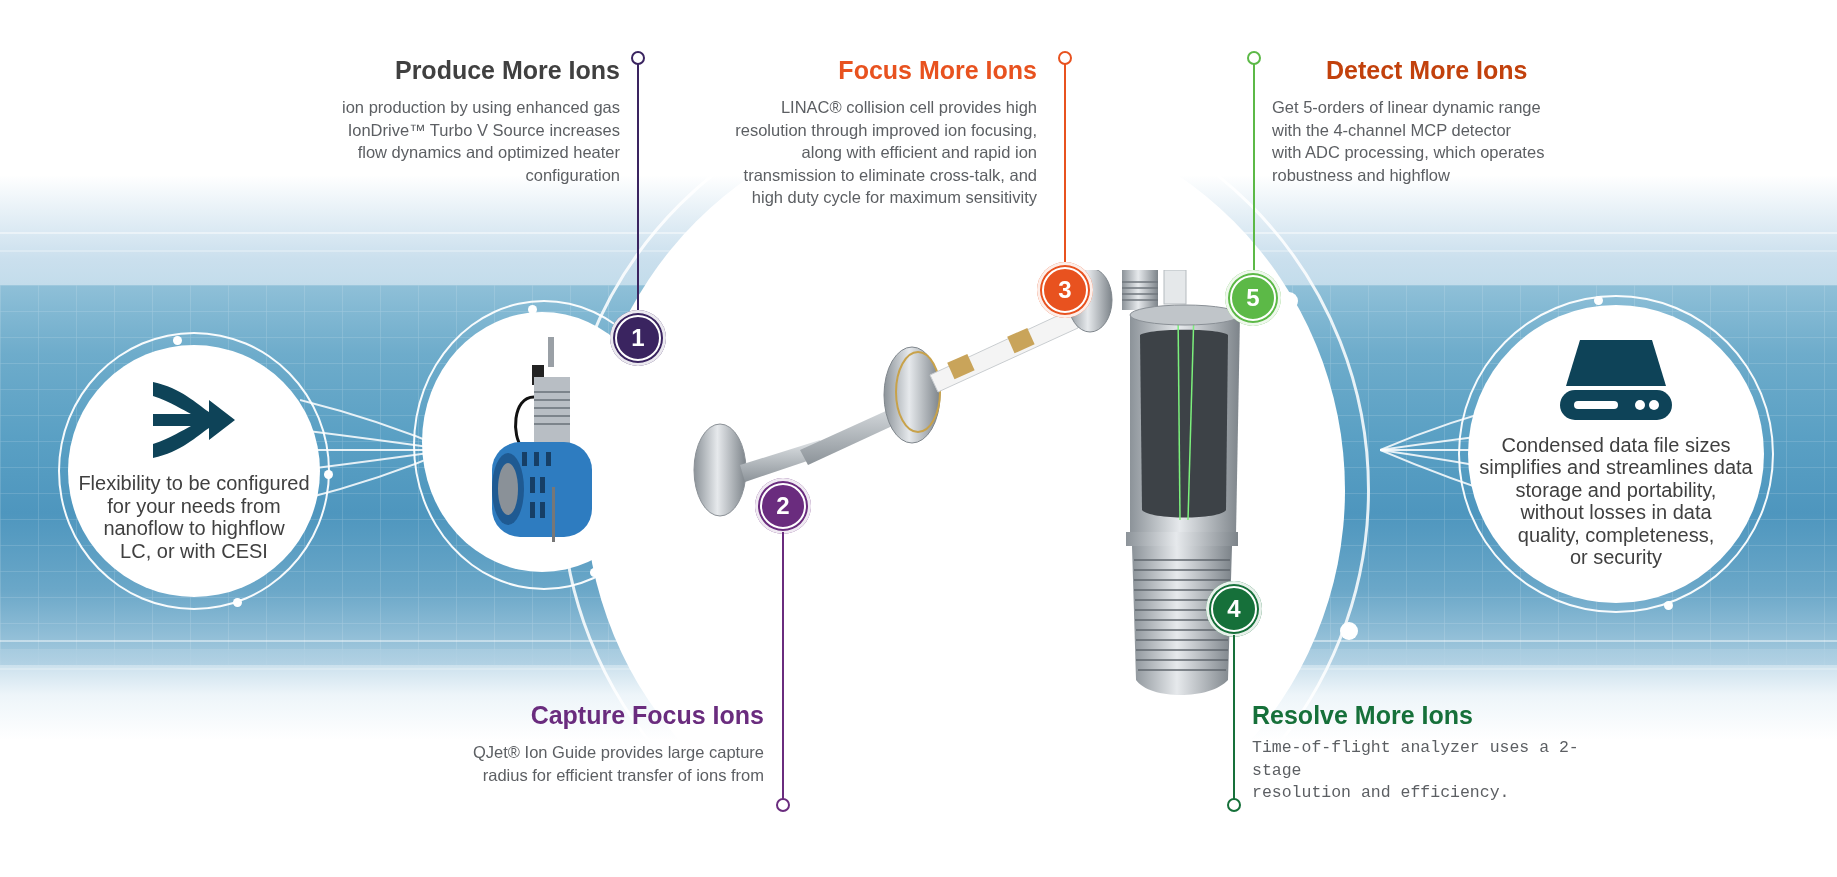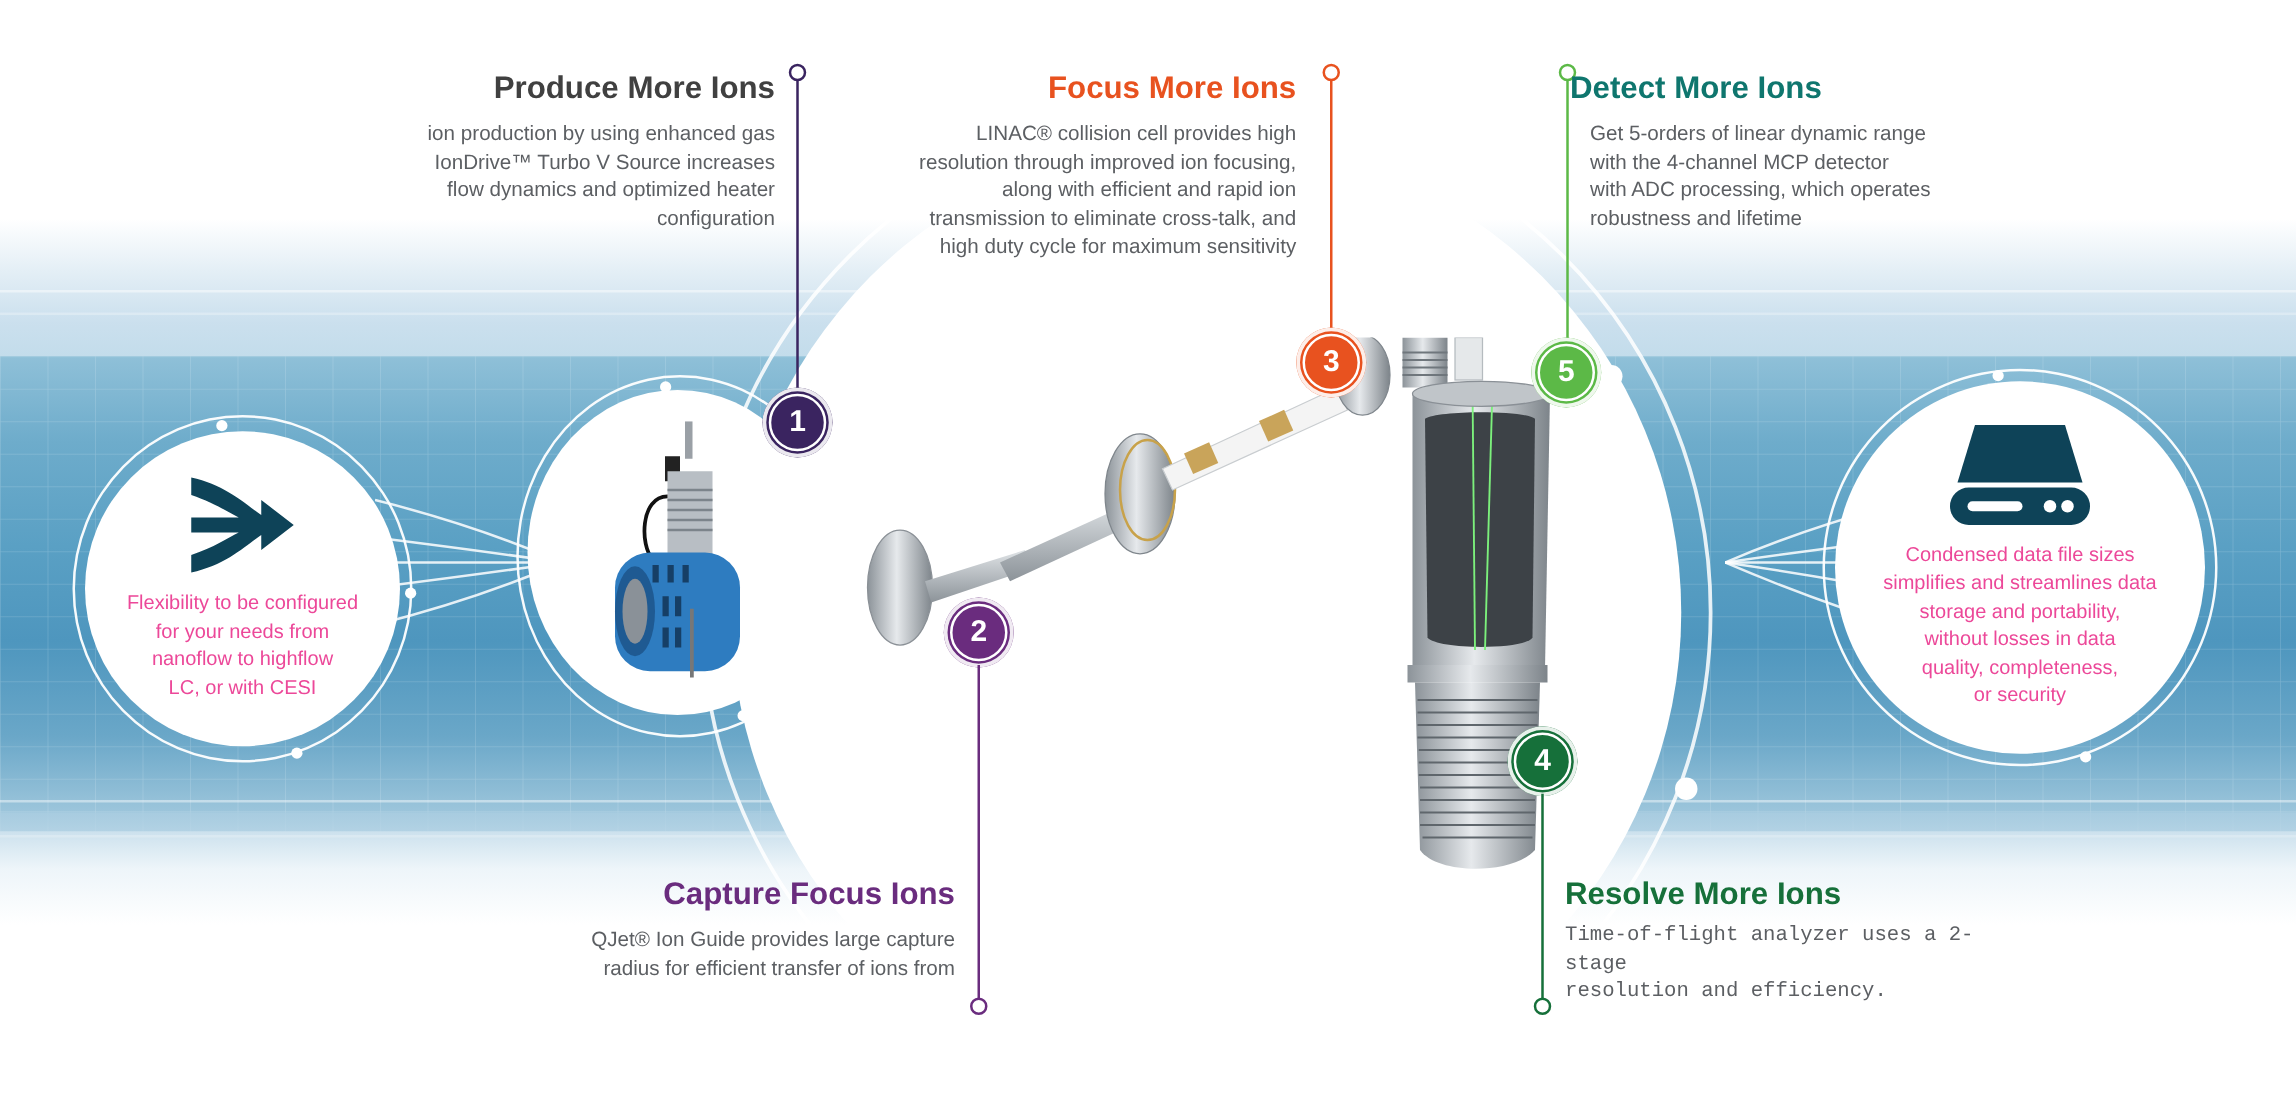--- a/index.html
+++ b/index.html
@@ -10,21 +10,21 @@
   .band-fade{top:650px;height:90px;background:linear-gradient(180deg,rgba(170,205,225,0.8) 0%,rgba(220,235,244,0.5) 50%,rgba(255,255,255,0) 100%);}
   .grid{position:absolute;left:0;top:285px;width:1837px;height:380px;opacity:0.22;
     background-image:linear-gradient(90deg,rgba(255,255,255,0.6) 1px,transparent 1px),linear-gradient(180deg,rgba(255,255,255,0.6) 1px,transparent 1px);
     background-size:38px 26px;}
   .streak{position:absolute;left:0;width:1837px;height:2px;background:rgba(255,255,255,0.45);}
   .center-disc{position:absolute;left:585px;top:110px;width:760px;height:760px;border-radius:50%;background:#ffffff;}
   .center-ring{position:absolute;left:560px;top:85px;width:810px;height:810px;border-radius:50%;border:3px solid rgba(255,255,255,0.85);box-sizing:border-box;}
   .bubble{position:absolute;border-radius:50%;background:#ffffff;display:flex;flex-direction:column;align-items:center;justify-content:center;}
   .bubble-ring{position:absolute;border-radius:50%;border:2px solid rgba(255,255,255,0.95);box-sizing:border-box;}
   .dot{position:absolute;width:9px;height:9px;border-radius:50%;background:#fff;}
-  .bubble-text{color:#ec4899;font-size:16px;line-height:22.5px;text-align:center;}
+  .bubble-text{color:#404040;font-size:20px;line-height:22.5px;text-align:center;}
   .heading{position:absolute;font-weight:bold;font-size:25px;line-height:30px;white-space:nowrap;}
   .body{position:absolute;color:#5c5f63;font-size:16.5px;line-height:22.5px;}
   .right{text-align:right;}
   .vline{position:absolute;width:2px;}
   .endpoint{position:absolute;width:10px;height:10px;border-radius:50%;border:2px solid;background:#fff;box-sizing:content-box;}
   .num{position:absolute;width:56px;height:56px;border-radius:50%;display:flex;align-items:center;justify-content:center;box-shadow:0 0 0 3px rgba(255,255,255,0.9) inset;}
   .num-inner{width:46px;height:46px;border-radius:50%;border:2px solid #fff;display:flex;align-items:center;justify-content:center;color:#fff;font-weight:bold;font-size:24px;box-sizing:border-box;}
   .hw{position:absolute;}
 </style>
 </head>
@@ -218,26 +218,26 @@
   <div>along with efficient and rapid ion</div>
   <div>transmission to eliminate cross-talk, and</div>
   <div>high duty cycle for maximum sensitivity</div>
 </div>
 
 <div class="vline" style="left:1253px;top:63px;height:208px;background:#5cb947;"></div>
 <div class="endpoint" style="left:1247px;top:51px;border-color:#5cb947;"></div>
 <div class="num" style="left:1225px;top:270px;background:#5cb947;">
     <div class="num-inner">5</div>
   </div>
-<div class="heading" style="left:1256px;top:55px;color:#0f766e;">Detect More Ions</div>
+<div class="heading" style="left:1326px;top:55px;color:#c2410c;">Detect More Ions</div>
 <div class="body" style="left:1272px;top:96px;width:330px;">
   <div>Get 5-orders of linear dynamic range</div>
   <div>with the 4-channel MCP detector</div>
   <div>with ADC processing, which operates</div>
-  <div>robustness and lifetime</div>
+  <div>robustness and highflow</div>
 </div>
 
 <div class="num" style="left:755px;top:478px;background:#6a2c7e;">
     <div class="num-inner">2</div>
   </div>
 <div class="vline" style="left:782px;top:532px;height:270px;background:#6a2c7e;"></div>
 <div class="endpoint" style="left:776px;top:798px;border-color:#6a2c7e;"></div>
 <div class="heading right" style="right:1073px;top:700px;color:#6a2c7e;">Capture Focus Ions</div>
 <div class="body right" style="right:1073px;top:741px;width:340px;">
   <div>QJet® Ion Guide provides large capture</div>

